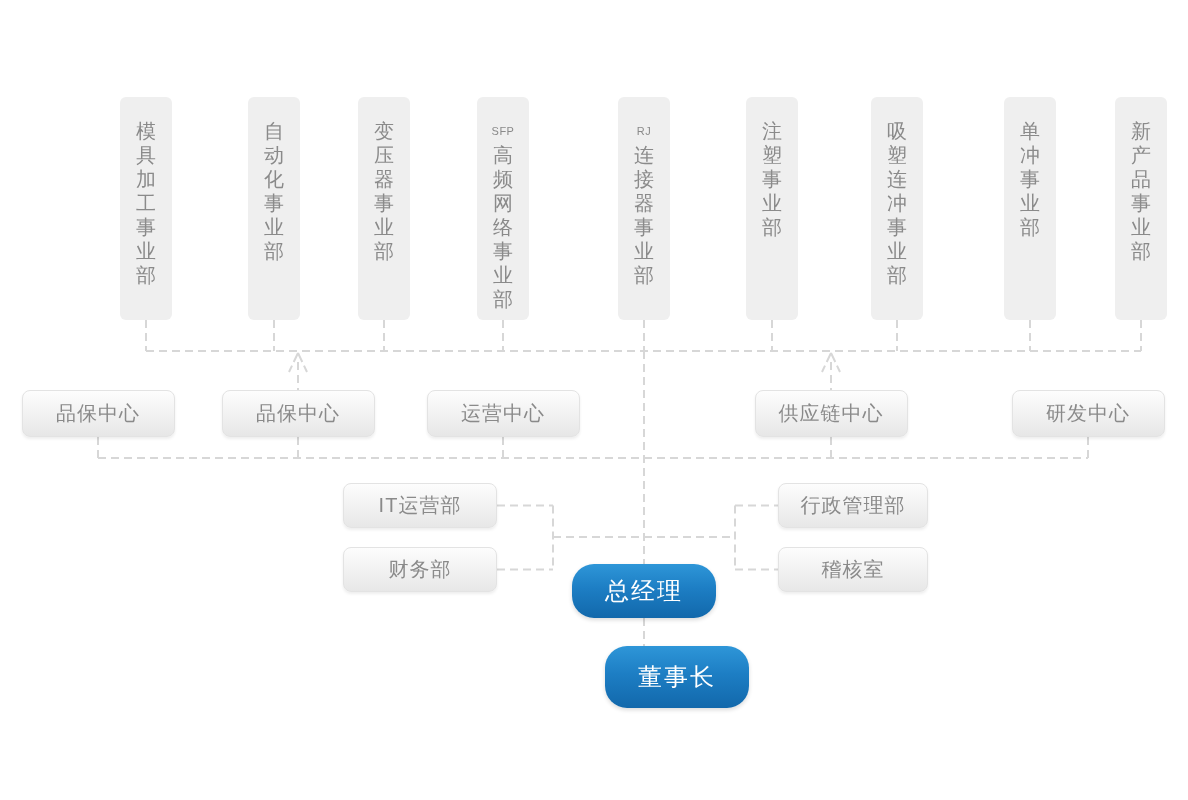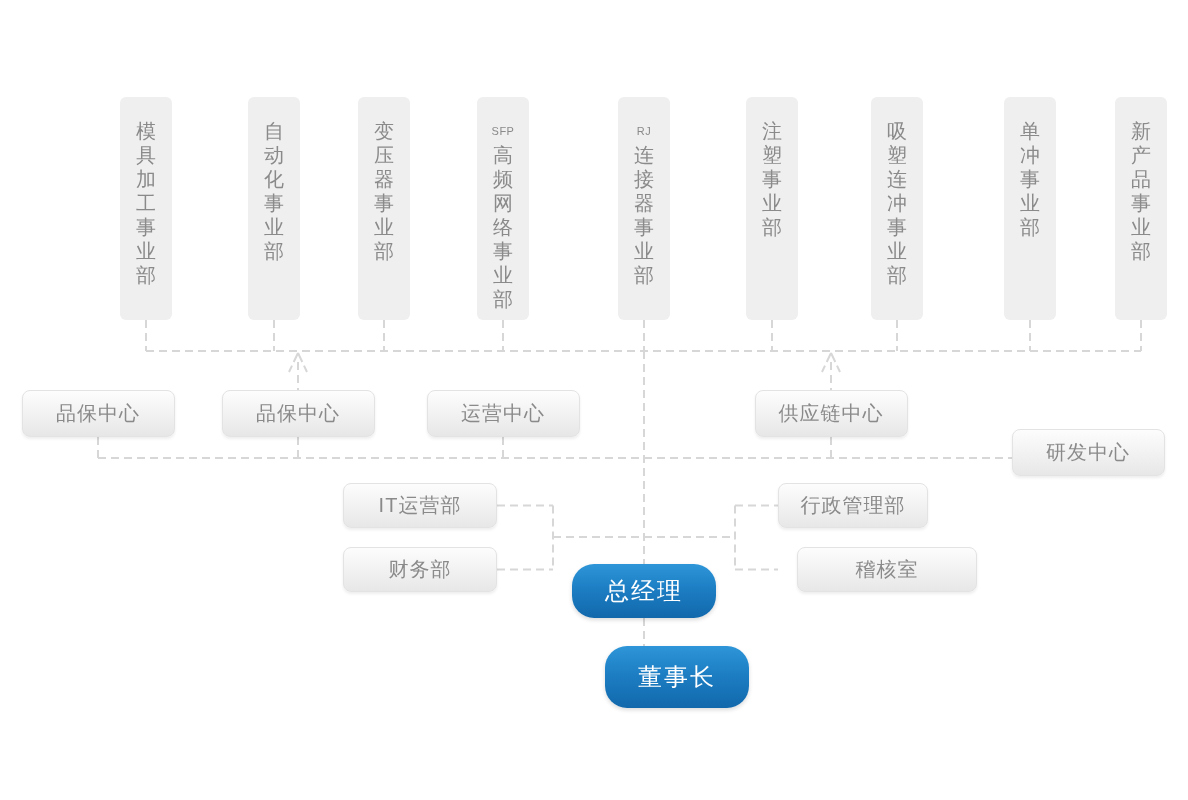--- a/index.html
+++ b/index.html
@@ -155,27 +155,27 @@
         <div class="vline">事</div>
         <div class="vline">业</div>
         <div class="vline">部</div>
       </div>
     </div>
   <div id="centers-row">
       <div class="hbox" style="left: 21.5px; top: 390px; width: 153px; height: 47px;">品保中心</div>
       <div class="hbox" style="left: 221.5px; top: 390px; width: 153px; height: 47px;">品保中心</div>
       <div class="hbox" style="left: 426.5px; top: 390px; width: 153px; height: 47px;">运营中心</div>
       <div class="hbox" style="left: 754.5px; top: 390px; width: 153px; height: 47px;">供应链中心</div>
-      <div class="hbox" style="left: 1011.5px; top: 390px; width: 153px; height: 47px; margin-top: 39px;">研发中心</div>
+      <div class="hbox" style="left: 1011.5px; top: 390px; width: 153px; height: 47px;">研发中心</div>
     </div>
   <div id="staff-left-col">
       <div class="hbox" style="left: 343px; top: 483px; width: 154px; height: 45px;">IT运营部</div>
       <div class="hbox" style="left: 343px; top: 547px; width: 154px; height: 45px;">财务部</div>
     </div>
   <div id="staff-right-col">
       <div class="hbox" style="left: 778px; top: 483px; width: 150px; height: 45px;">行政管理部</div>
-      <div class="hbox" style="left: 797px; top: 547px; width: 180px; height: 45px;">稽核室</div>
+      <div class="hbox" style="left: 778px; top: 547px; width: 150px; height: 45px;">稽核室</div>
     </div>
   <div id="exec-col">
       <div class="bluebox" style="left: 572px; top: 564px; width: 144px; height: 54px;">总经理</div>
       <div class="bluebox" style="left: 580px; top: 646px; width: 144px; height: 62px; margin-left: 25px;">董事长</div>
     </div>
 </div>
 
 </body></html>

